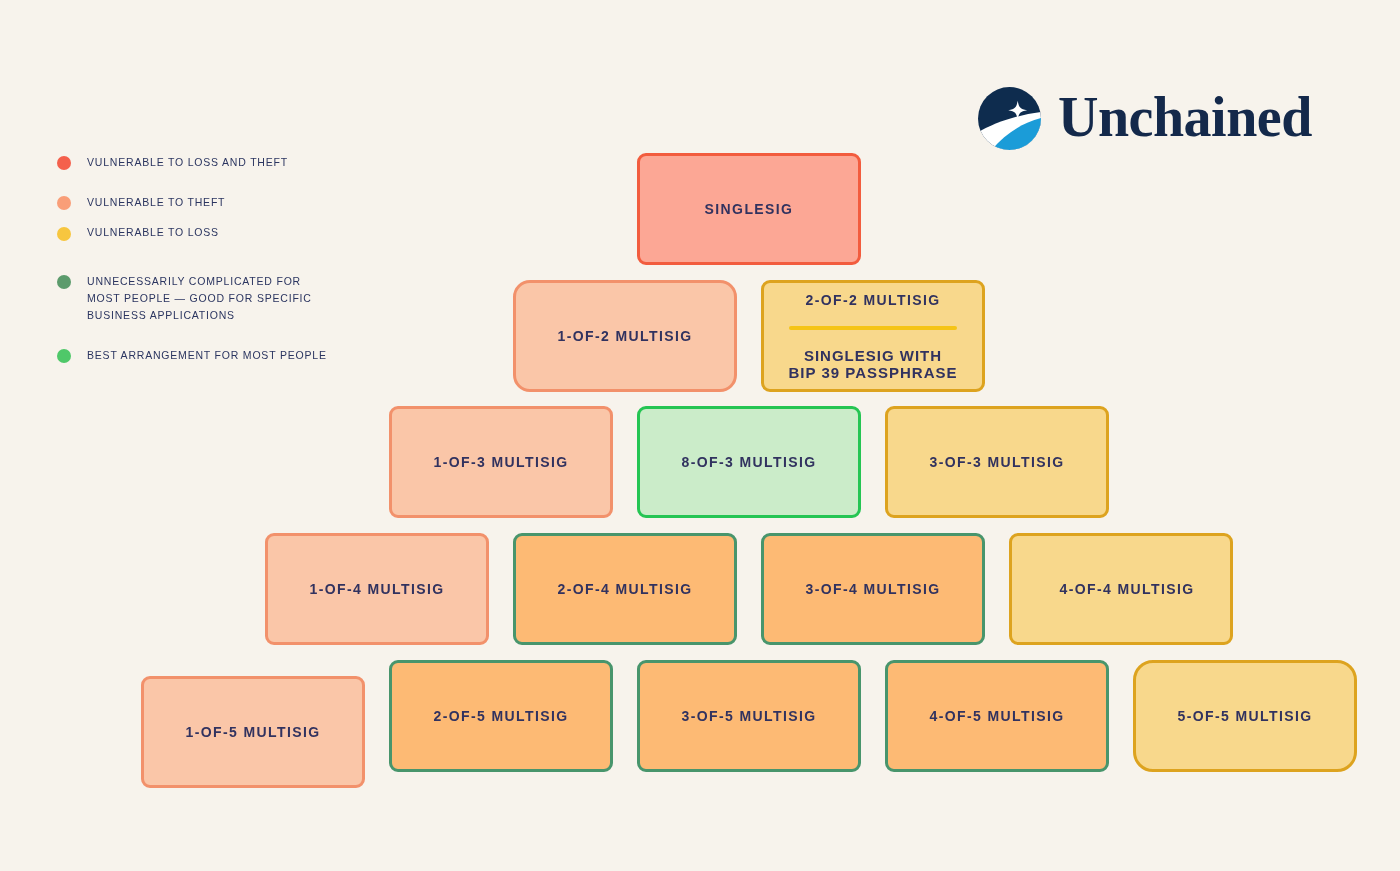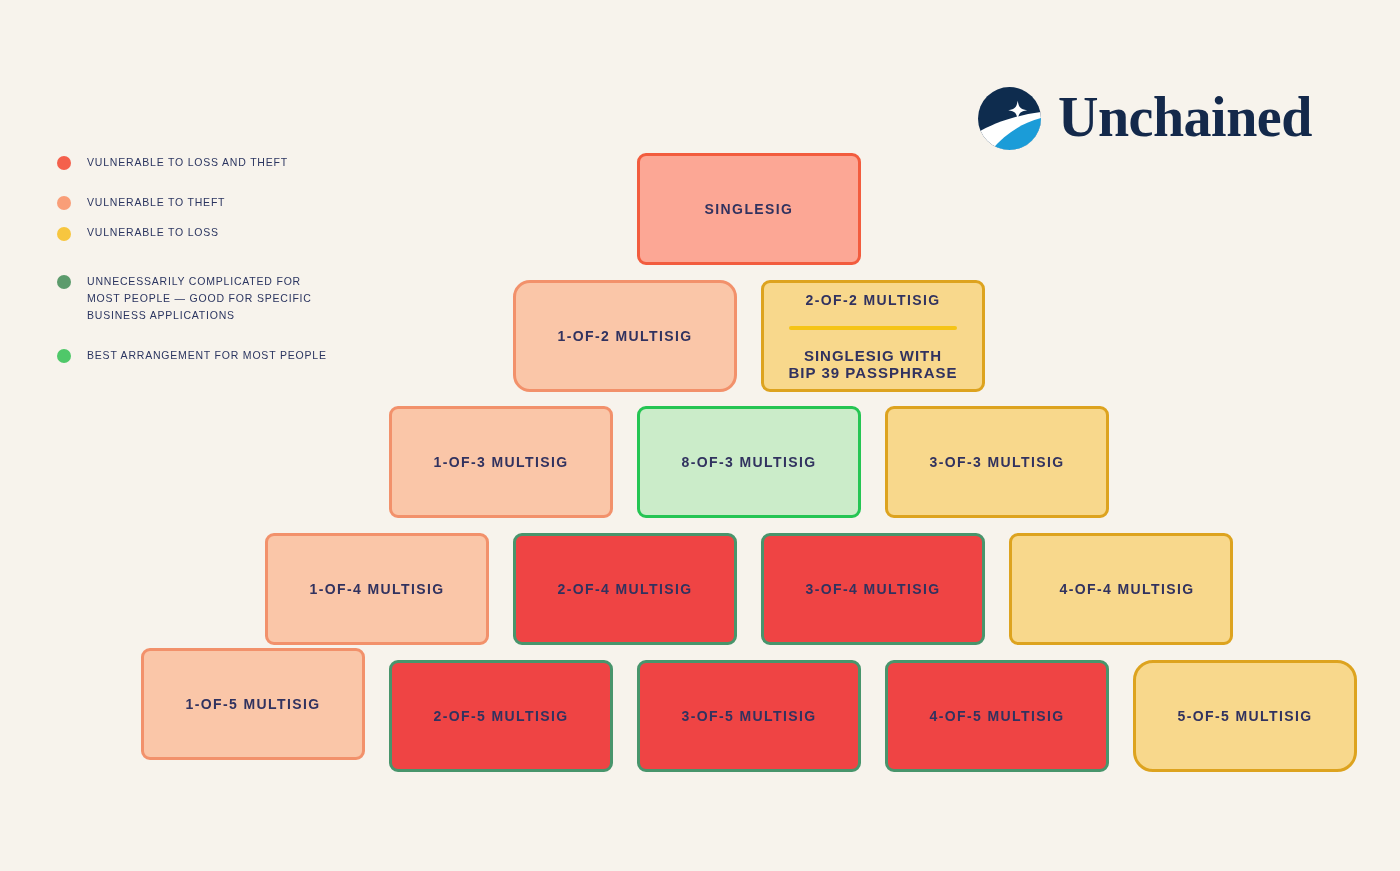--- a/index.html
+++ b/index.html
@@ -97,34 +97,34 @@
     line-height: 17px;
     color: #31325F;
     white-space: pre-line;
   }
 
   
   .v-salmon { background: #FCA795; border-color: #F25C3E; }
   .v-peach  { background: #FAC6A8; border-color: #F2916B; }
   .v-yellow { background: #F8D88C; border-color: #DDA31F; gap: 8px; }
   .v-green  { background: #CBECC9; border-color: #25C553; }
-  .v-sage   { background: #ef4444; border-color: #48956C; }
+  .v-sage   { background: #fdba74; border-color: #48956C; }
 
   
   .b-r1c1 { left: 611px;  top: 153px; }
   .b-r2c1 { left: 487px;  top: 280px; border-radius: 17px; }
   .b-r2c2 { left: 735px;  top: 280px; }
   .b-r3c1 { left: 363px;  top: 406px; }
   .b-r3c2 { left: 611px;  top: 406px; }
   .b-r3c3 { left: 859px;  top: 406px; }
   .b-r4c1 { left: 239px;  top: 533px; }
   .b-r4c2 { left: 487px;  top: 533px; }
   .b-r4c3 { left: 735px;  top: 533px; }
   .b-r4c4 { left: 983px;  top: 533px; padding-left: 12px; }
-  .b-r5c1 { left: 115px;  top: 648px; }
+  .b-r5c1 { left: 115px;  top: 676px; }
   .b-r5c2 { left: 363px;  top: 660px; }
   .b-r5c3 { left: 611px;  top: 660px; }
   .b-r5c4 { left: 859px;  top: 660px; }
   .b-r5c5 { left: 1107px; top: 660px; border-radius: 20px; }
 </style>
 </head>
 <body>
 
 <div class="canvas">
 

